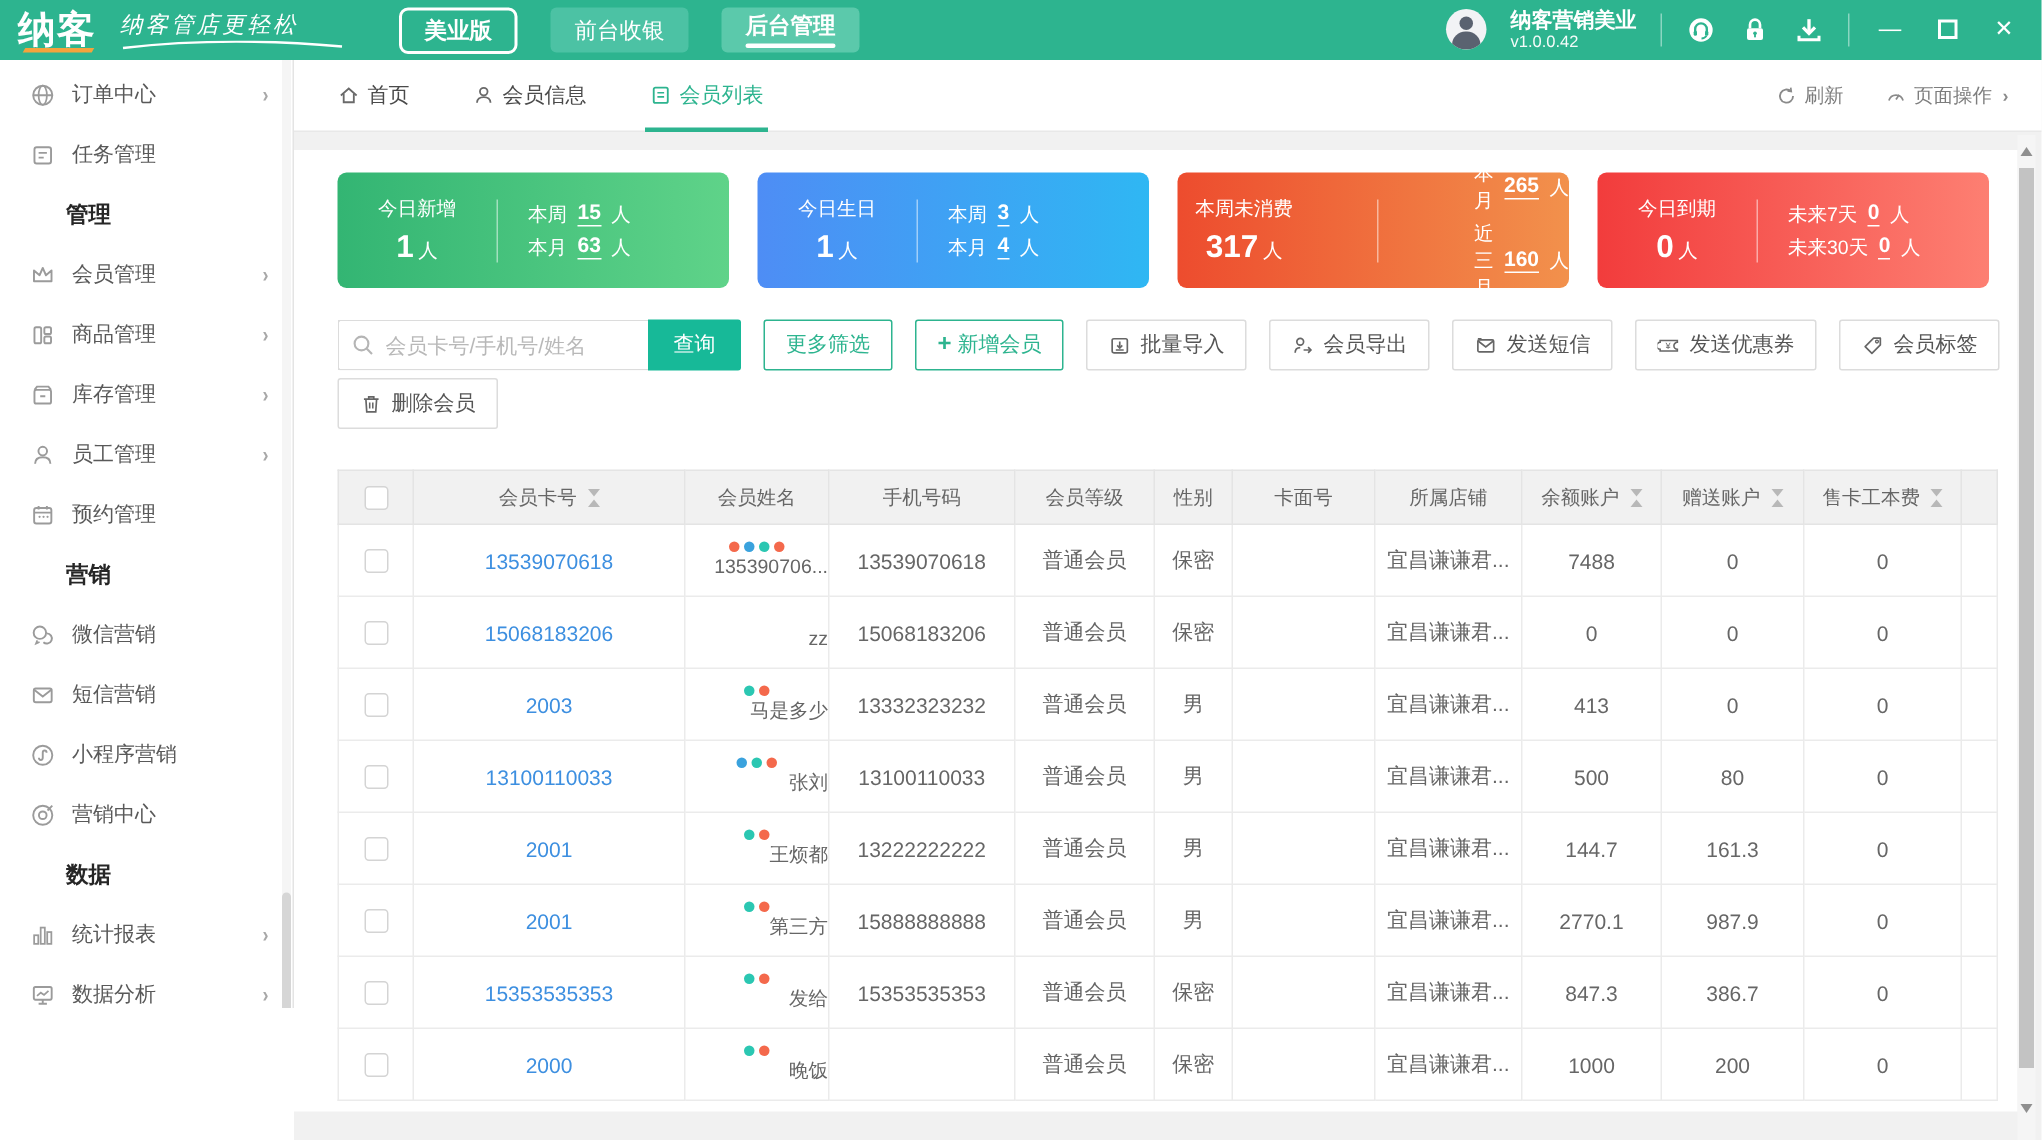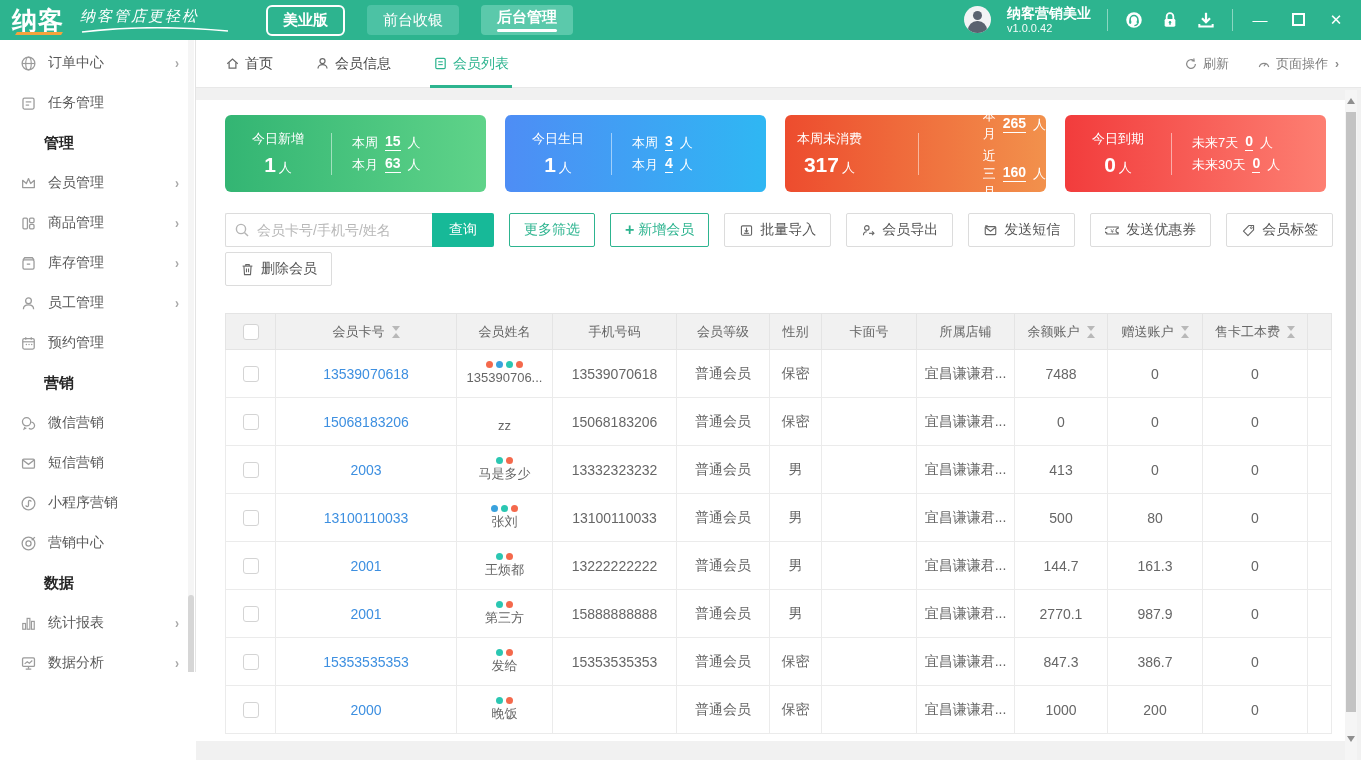--- a/index.html
+++ b/index.html
@@ -89,21 +89,21 @@
   th { height:36px; background:#f1f1f1; border:1px solid #e4e4e4; font-size:13px; font-weight:normal; color:#666; text-align:center; }
   td { height:48px; background:#fff; border:1px solid #ebebeb; font-size:14px; color:#666; text-align:center; overflow:hidden; }
   .cell-link { color:#3d8fe0; cursor:pointer; }
   .cb { width:16px; height:16px; border:1px solid #d4d4d4; border-radius:3px; background:#fff; margin:0 auto; cursor:pointer; }
   .sort { display:inline-flex; flex-direction:column; gap:2px; margin-left:7px; vertical-align:middle; }
   .tri-dn { width:0; height:0; border-left:4px solid transparent; border-right:4px solid transparent; border-top:5px solid #b8b8b8; }
   .tri-up { width:0; height:0; border-left:4px solid transparent; border-right:4px solid transparent; border-bottom:5px solid #b8b8b8; }
   .name-cell { line-height:1.3; }
   .dots { display:flex; justify-content:center; gap:3px; min-height:7px; margin-bottom:2px; }
   .dot { width:7px; height:7px; border-radius:50%; display:inline-block; }
-  .name-text { font-size:13px; }
+  .name-text { font-size:13px;text-align:right; }
 
   
   .content-scroll { position:absolute; left:1149px; top:50px; width:12px; height:670px; background:#f5f5f5; }
   .content-scroll .arr-up { position:absolute; left:2px; top:8px; width:0; height:0; border-left:4px solid transparent; border-right:4px solid transparent; border-bottom:6px solid #8f8f8f; }
   .content-scroll .thumb { position:absolute; left:1px; top:22px; width:10px; height:600px; background:#c3c3c3; }
   .content-scroll .arr-dn { position:absolute; left:2px; bottom:18px; width:0; height:0; border-left:4px solid transparent; border-right:4px solid transparent; border-top:6px solid #8f8f8f; }
 </style>
 </head>
 <body>
 

